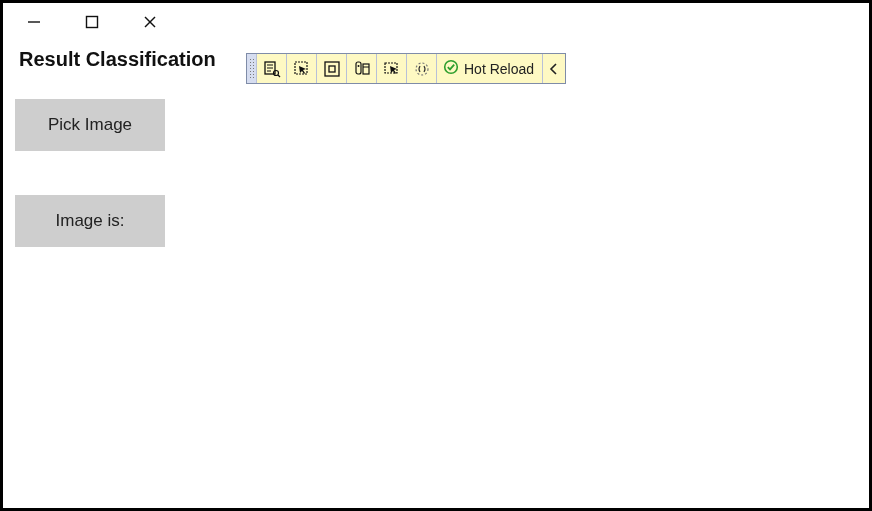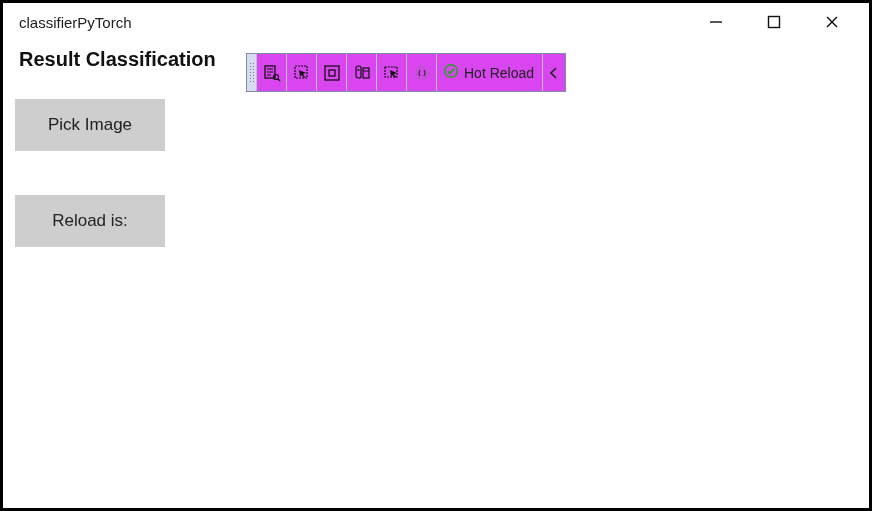--- a/index.html
+++ b/index.html
@@ -47,23 +47,23 @@
     font-size: 20px;
     font-weight: 700;
     color: #111;
   }
   .debug-toolbar {
     position: absolute;
     left: 243px;
     top: 50px;
     display: flex;
     align-items: stretch;
-    background: #d946ef;
+    background: #fef9c3;
     border: 1px solid #7f8ca8;
-    height: 39px;
+    height: 31px;
     user-select: none;
   }
   .grip {
     width: 10px;
     display: flex;
     align-items: center;
     justify-content: center;
     background: #d6ddf0;
     border-right: 1px solid #b8c0d8;
   }
@@ -121,21 +121,20 @@
     align-items: center;
     justify-content: center;
     font-size: 17px;
     color: #222;
   }
 </style>
 </head>
 <body>
 
 <div class="titlebar">
-  <div class="titlebar-title">classifierPyTorch</div>
   <div class="window-controls">
     <div class="win-ctrl">
       <svg width="14" height="14" viewBox="0 0 14 14">
           <line x1="1" y1="7" x2="13" y2="7" stroke="#111" stroke-width="1.4"></line>
         </svg>
     </div>
     <div class="win-ctrl">
       <svg width="14" height="14" viewBox="0 0 14 14">
           <rect x="1.5" y="1.5" width="11" height="11" fill="none" stroke="#111" stroke-width="1.4"></rect>
         </svg>
@@ -211,14 +210,14 @@
   </div>
   <div class="chev">
     <svg width="12" height="14" viewBox="0 0 12 14">
         <path d="M8 2 L3 7 L8 12" fill="none" stroke="#222" stroke-width="1.6"></path>
       </svg>
   </div>
 </div>
 
 <div class="content">
   <button class="gray-btn">Pick Image</button>
-  <div class="gray-label">Reload is:</div>
+  <div class="gray-label">Image is:</div>
 </div>
 
 </body></html>

